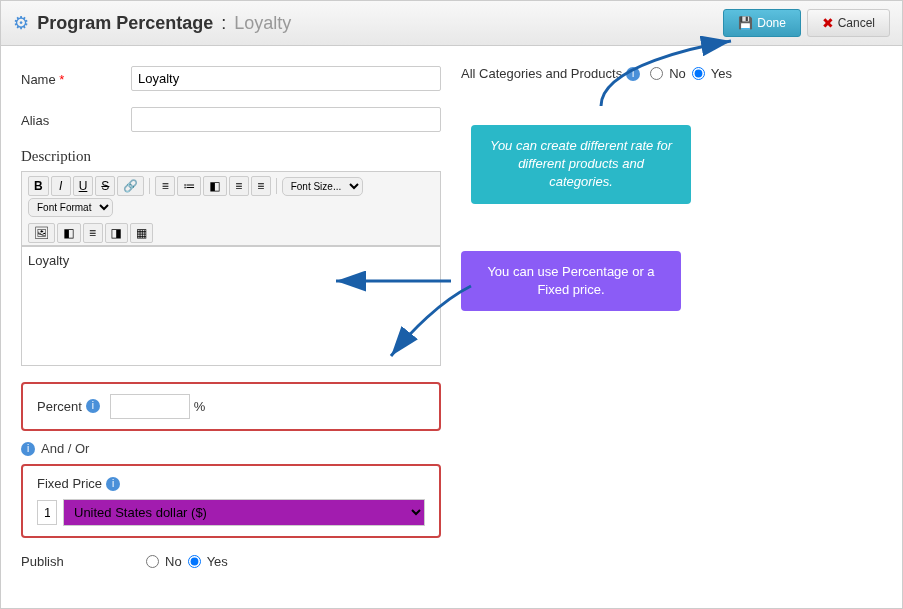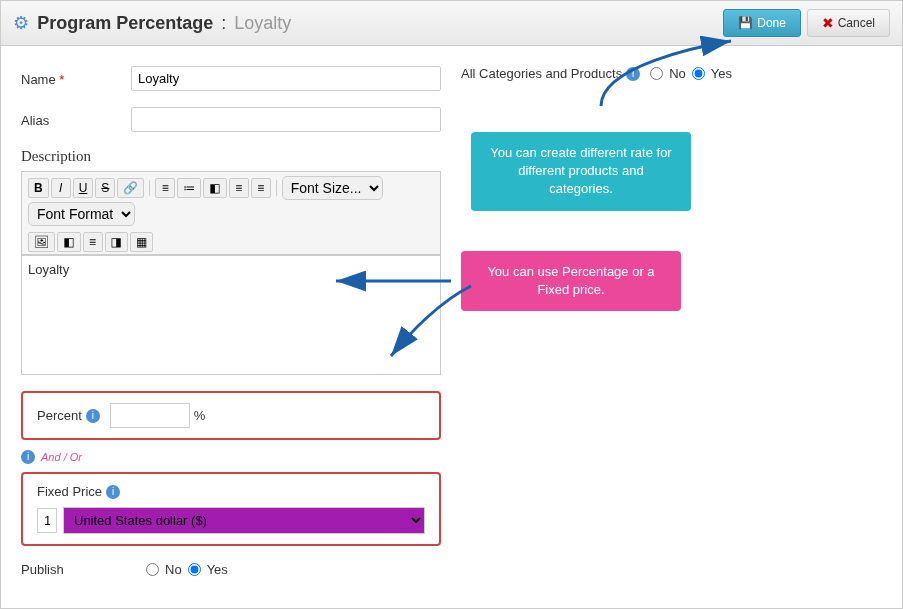--- a/index.html
+++ b/index.html
@@ -31,54 +31,54 @@
     .form-input input[type="text"] { width: 100%; border: 1px solid #ccc; padding: 4px 6px; border-radius: 2px; font-size: 13px; }
 
     
     .desc-label { margin-bottom: 6px; font-size: 15px; font-family: Liberation Serif, serif; }
     .editor-toolbar { border: 1px solid #ccc; border-bottom: none; background: #f5f5f5; padding: 4px 6px; display: flex; align-items: center; gap: 2px; flex-wrap: wrap; }
     .toolbar-btn { background: #f0f0f0; border: 1px solid #ccc; padding: 2px 5px; cursor: pointer; font-size: 12px; border-radius: 2px; min-width: 20px; text-align: center; }
     .toolbar-btn.bold { font-weight: bold; }
     .toolbar-btn.italic { font-style: italic; }
     .toolbar-btn.underline { text-decoration: underline; }
     .toolbar-sep { width: 1px; height: 16px; background: #ccc; margin: 0 3px; }
-    .toolbar-dropdown { background: #f0f0f0; border: 1px solid #ccc; padding: 2px 4px; cursor: pointer; font-size: 14px; border-radius: 5px; }
+    .toolbar-dropdown { background: #f0f0f0; border: 1px solid #ccc; padding: 2px 4px; cursor: pointer; font-size: 10px; border-radius: 5px; }
     .editor-area { border: 1px solid #ccc; min-height: 120px; padding: 6px; font-size: 13px; background: #fff; }
 
     
     .percent-box { border: 2px solid #cc4444; border-radius: 4px; padding: 10px 14px; margin-bottom: 8px; display: flex; align-items: center; gap: 10px; }
-    .percent-label { font-size: 13px; display: flex; align-items: center; gap: 4px; }
+    .percent-label { font-size: 13px; display: flex; align-items: flex-start; gap: 4px; }
     .info-icon { display: inline-block; width: 14px; height: 14px; background: #4a90d9; color: #fff; border-radius: 50%; font-size: 10px; text-align: center; line-height: 14px; cursor: pointer; }
     .percent-input-wrap { display: flex; align-items: center; gap: 4px; }
     .percent-input { width: 80px; border: 1px solid #ccc; padding: 4px 6px; font-size: 13px; text-align: right; }
     .percent-sign { font-size: 13px; }
 
     .and-or-row { display: flex; align-items: center; gap: 6px; padding: 2px 0 8px 0; }
     .and-or-info { }
-    .and-or-text { color: #ec4899; font-size: 11px; font-style: italic; }
+    .and-or-text { color: #404040; font-size: 13px; }
 
     
     .fixed-price-box { border: 2px solid #cc4444; border-radius: 4px; padding: 10px 14px; margin-bottom: 16px; }
     .fixed-price-title { font-size: 13px; display: flex; align-items: center; gap: 4px; margin-bottom: 8px; }
     .fixed-price-inputs { display: flex; align-items: center; gap: 6px; }
     .fixed-price-num { width: 20px; border: 1px solid #ccc; padding: 4px 6px; font-size: 13px; }
     .fixed-price-select { flex: 1; border: 1px solid #ccc; padding: 4px 6px; font-size: 13px; background: #a21caf; }
 
     
     .publish-row { display: flex; align-items: center; gap: 15px; margin-top: 4px; }
     .publish-label { width: 110px; font-size: 13px; }
 
     
     .all-cat-row { display: flex; align-items: center; gap: 10px; margin-bottom: 10px; }
     .all-cat-label { font-size: 13px; display: flex; align-items: center; gap: 4px; }
     .radio-group { display: flex; align-items: center; gap: 6px; }
 
     
     .tooltip-box { background: #2ab8c8; color: #fff; padding: 12px 16px; border-radius: 4px; font-size: 13px; text-align: center; max-width: 220px; line-height: 1.4; position: absolute; }
-    .tooltip-box-1 { top: 41px; left: 10px; }
+    .tooltip-box-1 { top: 34px; left: 10px; font-style: italic; }
 
     
     input[type="radio"] { cursor: pointer; }
     label { font-size: 13px; cursor: pointer; }
   </style>
 </head>
 <body>
 
 <div class="page-wrapper">
 
@@ -225,21 +225,21 @@
               <polygon points="0 0, 10 3.5, 0 7" fill="#1a5fa8"></polygon>
             </marker>
           </defs>
           <path d="M 20 70 C 20 30, 120 10, 150 5" stroke="#1a5fa8" stroke-width="3" fill="none" marker-end="url(#arrowhead1)"></path>
         </svg>
       </div>
 
       <div style="height:160px;"></div>
 
       <div style="position:relative;">
-        <div class="tooltip-box" style="position:relative; background:#ec4899; color:#fff; padding:12px 16px; border-radius:4px; font-size:13px; text-align:center; max-width:220px; line-height:1.4;">
+        <div class="tooltip-box" style="position:relative; background:#8b5cf6; color:#fff; padding:12px 16px; border-radius:4px; font-size:13px; text-align:center; max-width:220px; line-height:1.4;">
           <span>You can use Percentage or a Fixed price.</span>
         </div>
 
         <svg width="120" height="40" style="position:absolute; top:10px; left:-130px;">
           <defs>
             <marker id="arrowhead2" markerWidth="10" markerHeight="7" refX="10" refY="3.5" orient="auto">
               <polygon points="0 0, 10 3.5, 0 7" fill="#1a5fa8"></polygon>
             </marker>
           </defs>
           <path d="M 120 20 C 80 20, 30 20, 5 20" stroke="#1a5fa8" stroke-width="3" fill="none" marker-end="url(#arrowhead2)"></path>

